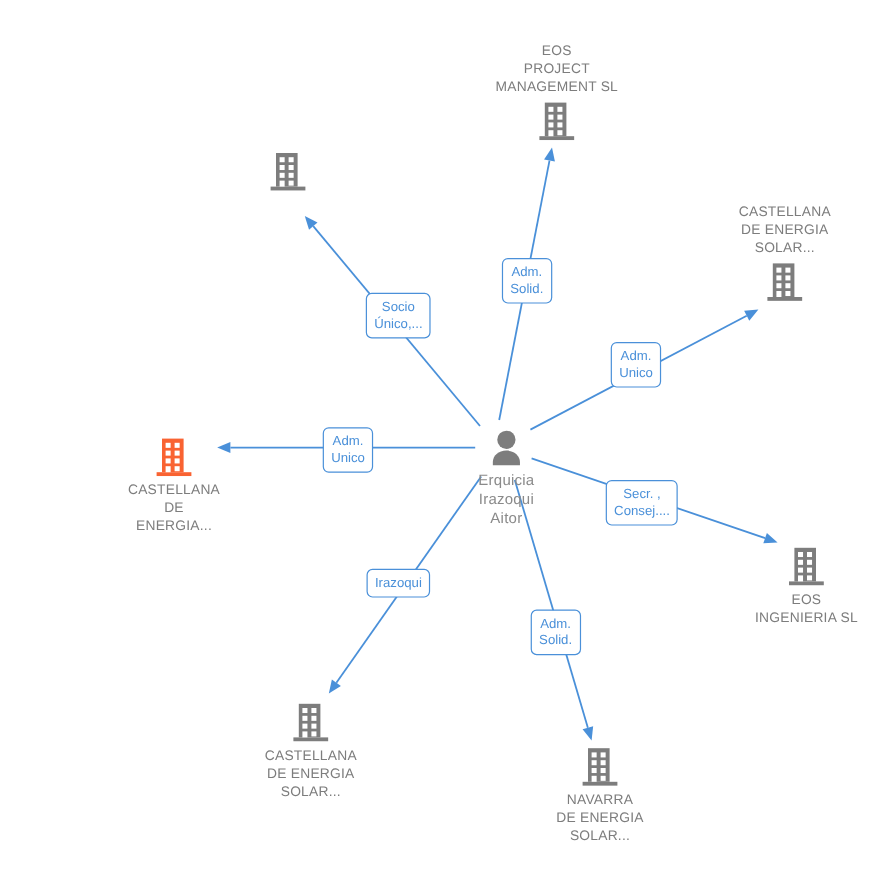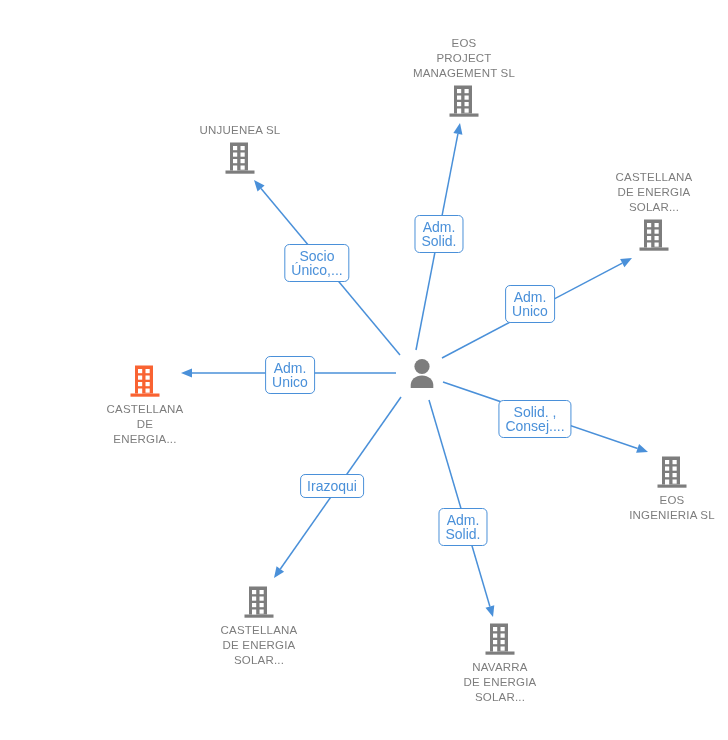--- a/index.html
+++ b/index.html
@@ -54,21 +54,21 @@
   .node.above .glyph { margin-top: 3px; }
 
   
   .edge-label {
     position: absolute;
     box-sizing: border-box;
     border: 1.3px solid #4a90d9;
     border-radius: 5px;
     background: #ffffff;
     color: #4a90d9;
-    font-size: 14px;
+    font-size: 11px;
     line-height: 14px;
     text-align: center;
     padding: 4px 6px;
     white-space: pre-line;
     transform: translate(-50%, -50%);
   }
 
   
   #watermark {
     position: absolute;
@@ -142,21 +142,20 @@
             <rect x="15.5" y="5" width="4.2" height="4.2" fill="#ffffff"></rect>
             <rect x="8" y="11.5" width="4.2" height="4.2" fill="#ffffff"></rect>
             <rect x="15.5" y="11.5" width="4.2" height="4.2" fill="#ffffff"></rect>
             <rect x="8" y="18" width="4.2" height="4.2" fill="#ffffff"></rect>
             <rect x="15.5" y="18" width="4.2" height="4.2" fill="#ffffff"></rect>
             <rect x="8" y="24.5" width="4.2" height="5" fill="#ffffff"></rect>
             <rect x="15.5" y="24.5" width="4.2" height="4.2" fill="#ffffff"></rect>
           </svg></span>
       </div>
       <div class="node above" style="left: 197px; top: 123px;">
-        <div class="label">UNJUENEA  SL</div>
         <span class="glyph"><svg width="30" height="34" viewBox="0 0 30 34" xmlns="http://www.w3.org/2000/svg">
             <rect x="5" y="1.5" width="18" height="28" fill="#7d7d7d"></rect>
             <rect x="0.5" y="29.5" width="29" height="3.2" fill="#7d7d7d"></rect>
             <rect x="8" y="5" width="4.2" height="4.2" fill="#ffffff"></rect>
             <rect x="15.5" y="5" width="4.2" height="4.2" fill="#ffffff"></rect>
             <rect x="8" y="11.5" width="4.2" height="4.2" fill="#ffffff"></rect>
             <rect x="15.5" y="11.5" width="4.2" height="4.2" fill="#ffffff"></rect>
             <rect x="8" y="18" width="4.2" height="4.2" fill="#ffffff"></rect>
             <rect x="15.5" y="18" width="4.2" height="4.2" fill="#ffffff"></rect>
             <rect x="8" y="24.5" width="4.2" height="5" fill="#ffffff"></rect>
@@ -245,32 +244,35 @@
           </svg></span>
         <div class="label">NAVARRA
 DE ENERGIA
 SOLAR...</div>
       </div>
       <div class="node below" style="left: 379px; top: 358px;">
         <span class="glyph"><svg width="34" height="30" viewBox="0 0 34 30" xmlns="http://www.w3.org/2000/svg">
             <circle cx="17" cy="8.5" r="7.6" fill="#7d7d7d"></circle>
             <path d="M17 17.5c-6.6 0-11.3 4.3-11.3 9.6V30h22.6v-2.9c0-5.3-4.7-9.6-11.3-9.6z" fill="#7d7d7d"></path>
           </svg></span>
+        <div class="label person">Erquicia
+Irazoqui
+Aitor</div>
       </div>
     </div>
   <div id="labels-layer">
       <div class="edge-label" style="left: 396px; top: 234px;">Adm.
 Solid.</div>
-      <div class="edge-label" style="left: 274px; top: 263px;">Socio
+      <div class="edge-label" style="left: 289px; top: 263px;">Socio
 Único,...</div>
       <div class="edge-label" style="left: 487px; top: 304px;">Adm.
 Unico</div>
       <div class="edge-label" style="left: 247px; top: 375px;">Adm.
 Unico</div>
-      <div class="edge-label" style="left: 492px; top: 419px;">Solid. ,
+      <div class="edge-label" style="left: 492px; top: 419px;">Secr. ,
 Consej....</div>
       <div class="edge-label" style="left: 289px; top: 486px;">Irazoqui</div>
       <div class="edge-label" style="left: 420px; top: 527px;">Adm.
 Solid.</div>
     </div>
 
   <div id="watermark">
     <span class="copy">©</span>
   </div>
 

